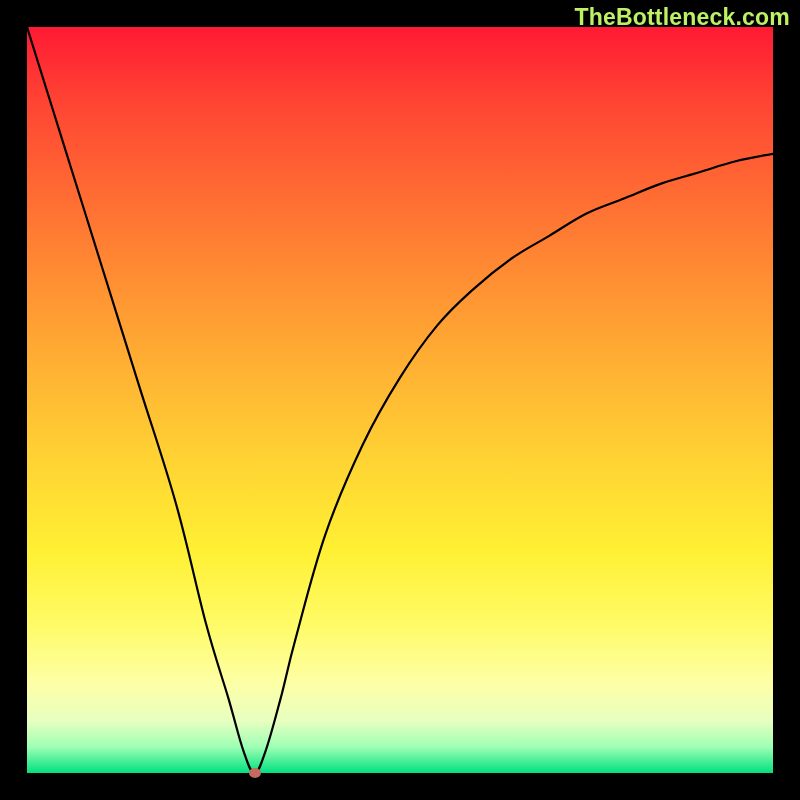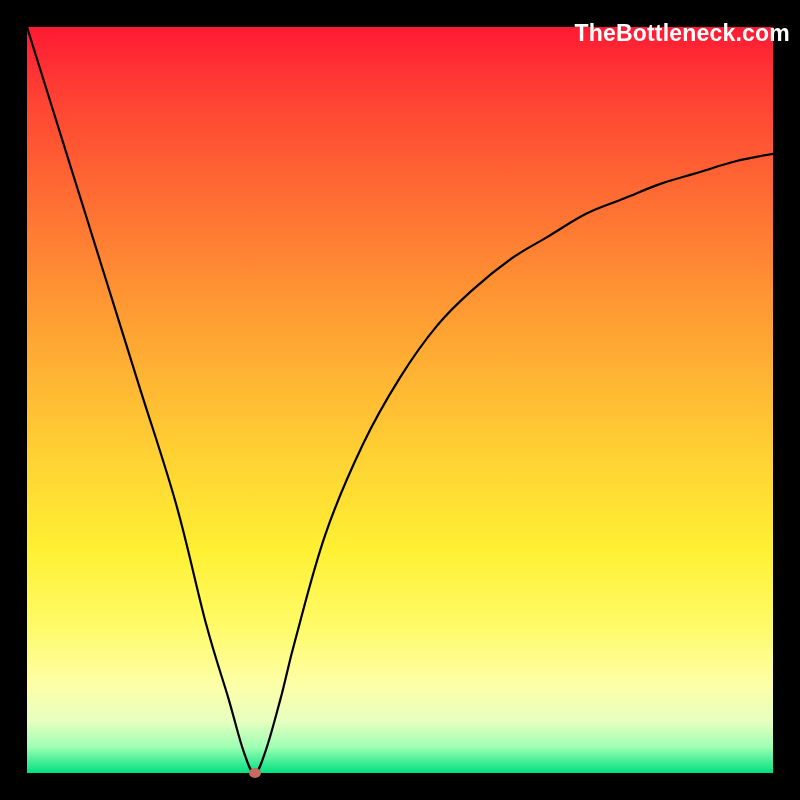--- a/index.html
+++ b/index.html
@@ -25,26 +25,26 @@
       #ffd333 58%,
       #fff033 70%,
       #fffb66 80%,
       #fdffa6 88%,
       #e8ffc0 93%,
       #9effb4 96.5%,
       #00e080 100%);
   }
   .watermark {
     position: absolute;
-    top: 20px;
+    top: 4px;
     right: 10px;
     font-family: Arial, Helvetica, sans-serif;
     font-size: 23px;
     font-weight: bold;
-    color: #ffffff;
+    color: #bef264;
     letter-spacing: 0.2px;
   }
   .curve {
     position: absolute;
     left: 0;
     top: 0;
     width: 746px;
     height: 746px;
   }
   .dot {

